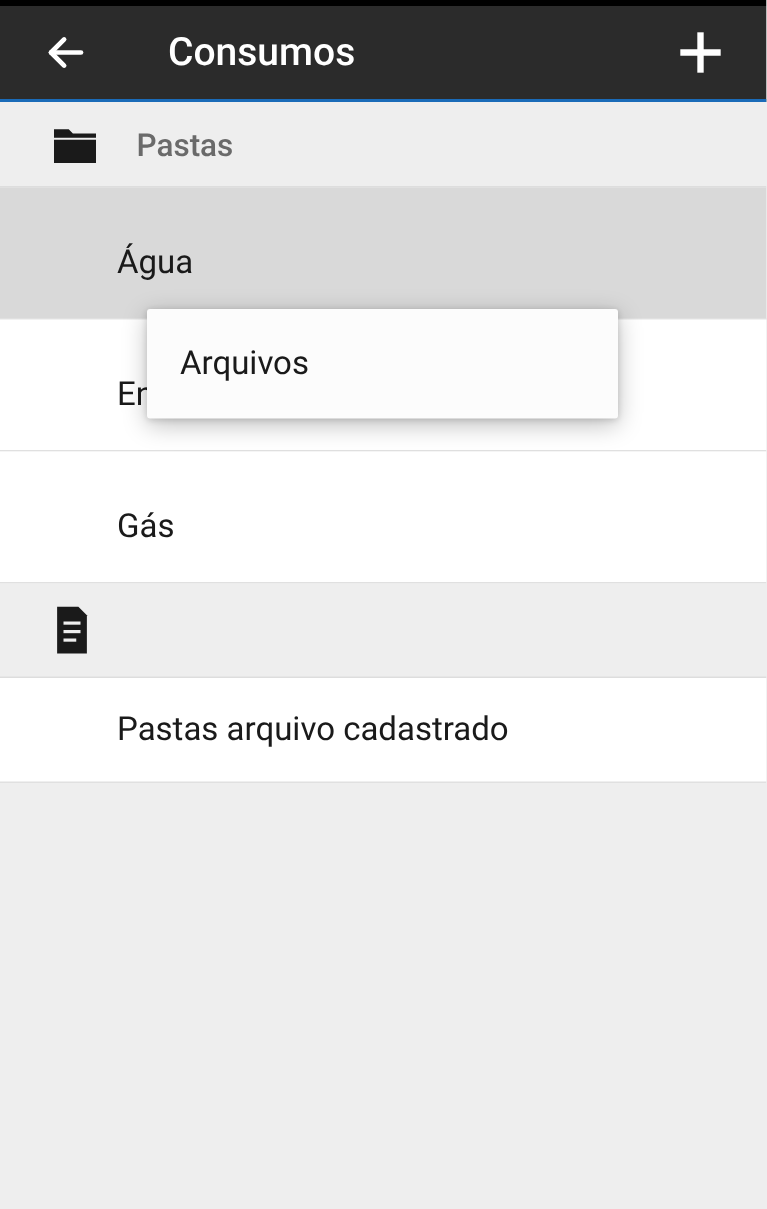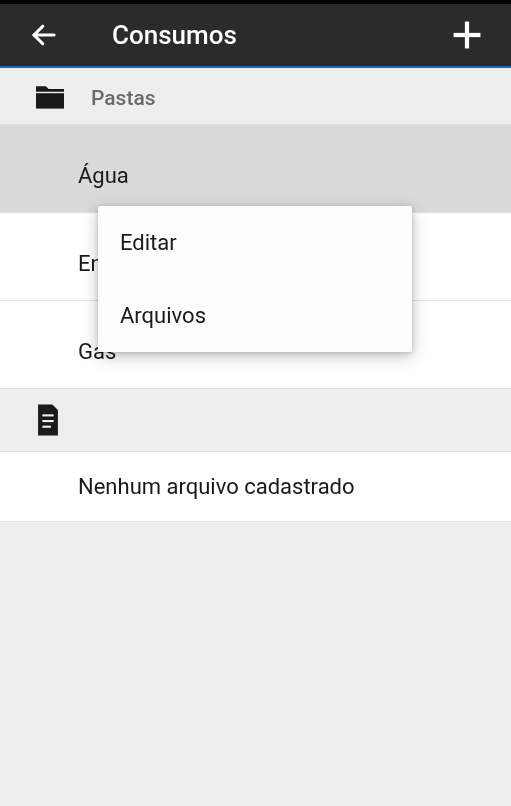--- a/index.html
+++ b/index.html
@@ -136,18 +136,17 @@
 
 <div class="section-header">
   <svg class="icon-file" width="30" height="34" viewBox="0 0 20 24" fill="#1a1a1a">
     <path d="M3 1 L13 1 L17 5 L17 23 L3 23 Z"></path>
     <rect x="6" y="8" width="8" height="1.5" fill="#eeeeee"></rect>
     <rect x="6" y="12" width="8" height="1.5" fill="#eeeeee"></rect>
     <rect x="6" y="16" width="6" height="1.5" fill="#eeeeee"></rect>
   </svg>
 </div>
 
-<div class="empty-message">Nenhum arquivo cadastrado</div>
+<div class="empty-message">Pastas arquivo cadastrado</div>
 
 <div class="context-menu">
-  <div class="menu-item">Editar</div>
   <div class="menu-item">Arquivos</div>
 </div>
 
 </body></html>

